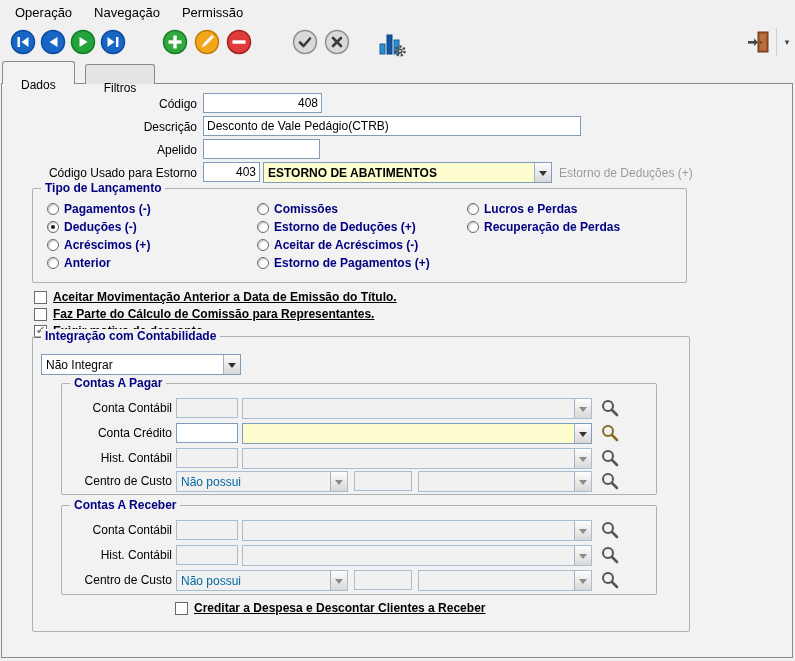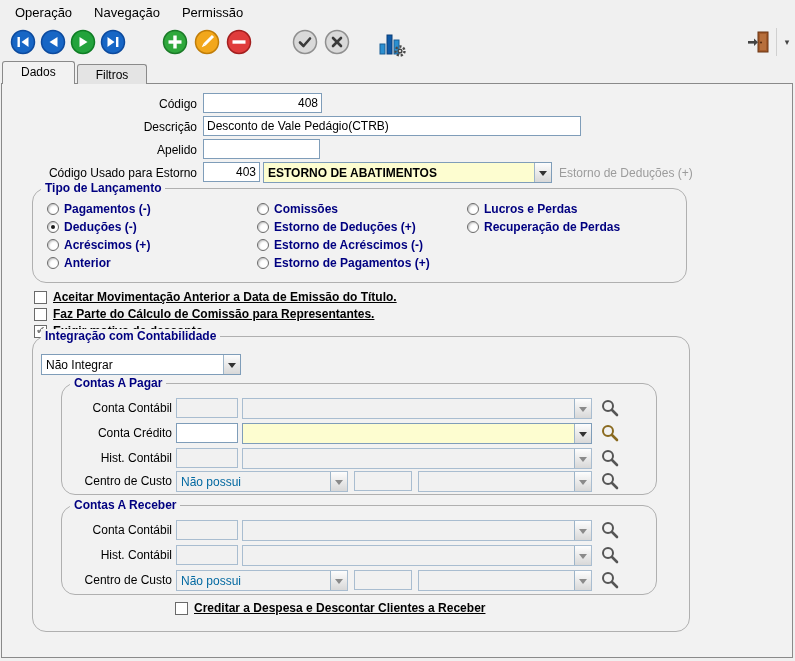--- a/index.html
+++ b/index.html
@@ -13,41 +13,41 @@
 
   
   .tbtn { position:absolute; top:28px; width:28px; height:28px; border:none; background:transparent; padding:0; cursor:default; }
   .tbtn svg { display:block; }
   .tb-sep { position:absolute; top:28px; width:1px; height:28px; background:#d0d0d0; }
   .tb-overflow { position:absolute; top:30px; left:781px; width:12px; height:24px; border:none; background:transparent; font-size:9px; color:#444; cursor:default; }
   .tb-overflow::after { content:'▾'; }
 
   
   .tabs { position:absolute; top:61px; left:2px; height:23px; display:flex; align-items:flex-end; z-index:3; }
-  .tab { height:20px; padding:3px 18px 0 18px; border:1px solid #8a8a8a; border-bottom:none; border-radius:3px 3px 0 0; background:#e4e4e4; margin-right:2px; cursor:default; }
+  .tab { height:20px; padding:16px 18px 0 18px; border:1px solid #8a8a8a; border-bottom:none; border-radius:3px 3px 0 0; background:#e4e4e4; margin-right:10px; cursor:default; }
   .tab.active { height:23px; background:#f2f2f2; position:relative; z-index:4; }
 
   
   .panel { position:absolute; top:83px; left:1px; width:792px; height:575px; border:1px solid #8a8a8a; background:#f2f2f2; z-index:2; }
 
   .flabel { position:absolute; text-align:right; white-space:nowrap; }
   .field { position:absolute; height:20px; border:1px solid #7f9db9; background:#fff; font:12px "Liberation Sans",sans-serif; padding:0 3px; }
   .field.num { text-align:right; }
   .field.dis { background:#f1f1f1; border-color:#a9bdd0; color:#777; }
 
   .combo { position:absolute; height:21px; border:1px solid #7f9db9; background:#fff; display:flex; align-items:center; cursor:default;gap:20px; }
   .combo .ctext { flex:1; padding:0 4px; overflow:hidden; white-space:nowrap; }
   .combo .carrow { width:17px; height:100%; flex:none; background:linear-gradient(#fdfdfd,#d8d8d8); border-left:1px solid #9db4c8; display:flex; align-items:center; justify-content:center; }
   .combo .carrow::after { content:''; border:4px solid transparent; border-top:5px solid #333; margin-top:5px; }
   .combo.dis { background:#f1f1f1; border-color:#a9bdd0; color:#0369a1; }
   .combo.dis .carrow::after { border-top-color:#8a8a8a; }
   .combo.yellow { background:#fdfdd0; }
   .combo.bold .ctext { font-weight:bold; }
 
-  .groupbox { position:absolute; border:1px solid #b0b0b0; border-radius:14px; }
+  .groupbox { position:absolute; border:1px solid #b0b0b0; border-radius:2px; }
   .gb-title { position:absolute; top:-8px; left:8px; background:#f2f2f2; padding:0 4px; color:#000080; font-weight:bold; white-space:nowrap; }
 
   .radio { position:absolute; display:flex; align-items:center; gap:5px; cursor:default; }
   .rb { width:12px; height:12px; border-radius:50%; background:#fff; border:1px solid #6a6a6a; box-shadow:inset 1px 1px 2px rgba(0,0,0,.25); position:relative; flex:none; }
   .radio.selected .rb::after { content:''; position:absolute; left:3px; top:3px; width:4px; height:4px; border-radius:50%; background:#1a1a1a; }
   .rlabel { color:#000080; font-weight:bold; white-space:nowrap; }
 
   .checkbox { position:absolute; display:flex; align-items:center; gap:6px; cursor:default;text-decoration:underline; }
   .cb { width:13px; height:13px; background:#fff; border:1px solid #6a6a6a; flex:none; position:relative; }
   .checkbox.checked .cb::after { content:'✔'; position:absolute; left:1px; top:-2px; font-size:11px; color:#7c7c7c; }
@@ -201,21 +201,21 @@
       <label class="radio" style="left:224px;top:13px">
           <span class="rb"></span>
           <span class="rlabel">Comissões</span>
         </label>
       <label class="radio" style="left:224px;top:31px">
           <span class="rb"></span>
           <span class="rlabel">Estorno de Deduções (+)</span>
         </label>
       <label class="radio" style="left:224px;top:49px">
           <span class="rb"></span>
-          <span class="rlabel">Estorno de Acréscimos (-)</span>
+          <span class="rlabel">Aceitar de Acréscimos (-)</span>
         </label>
       <label class="radio" style="left:224px;top:67px">
           <span class="rb"></span>
           <span class="rlabel">Estorno de Pagamentos (+)</span>
         </label>
 
       <label class="radio" style="left:434px;top:13px">
           <span class="rb"></span>
           <span class="rlabel">Lucros e Perdas</span>
         </label>

